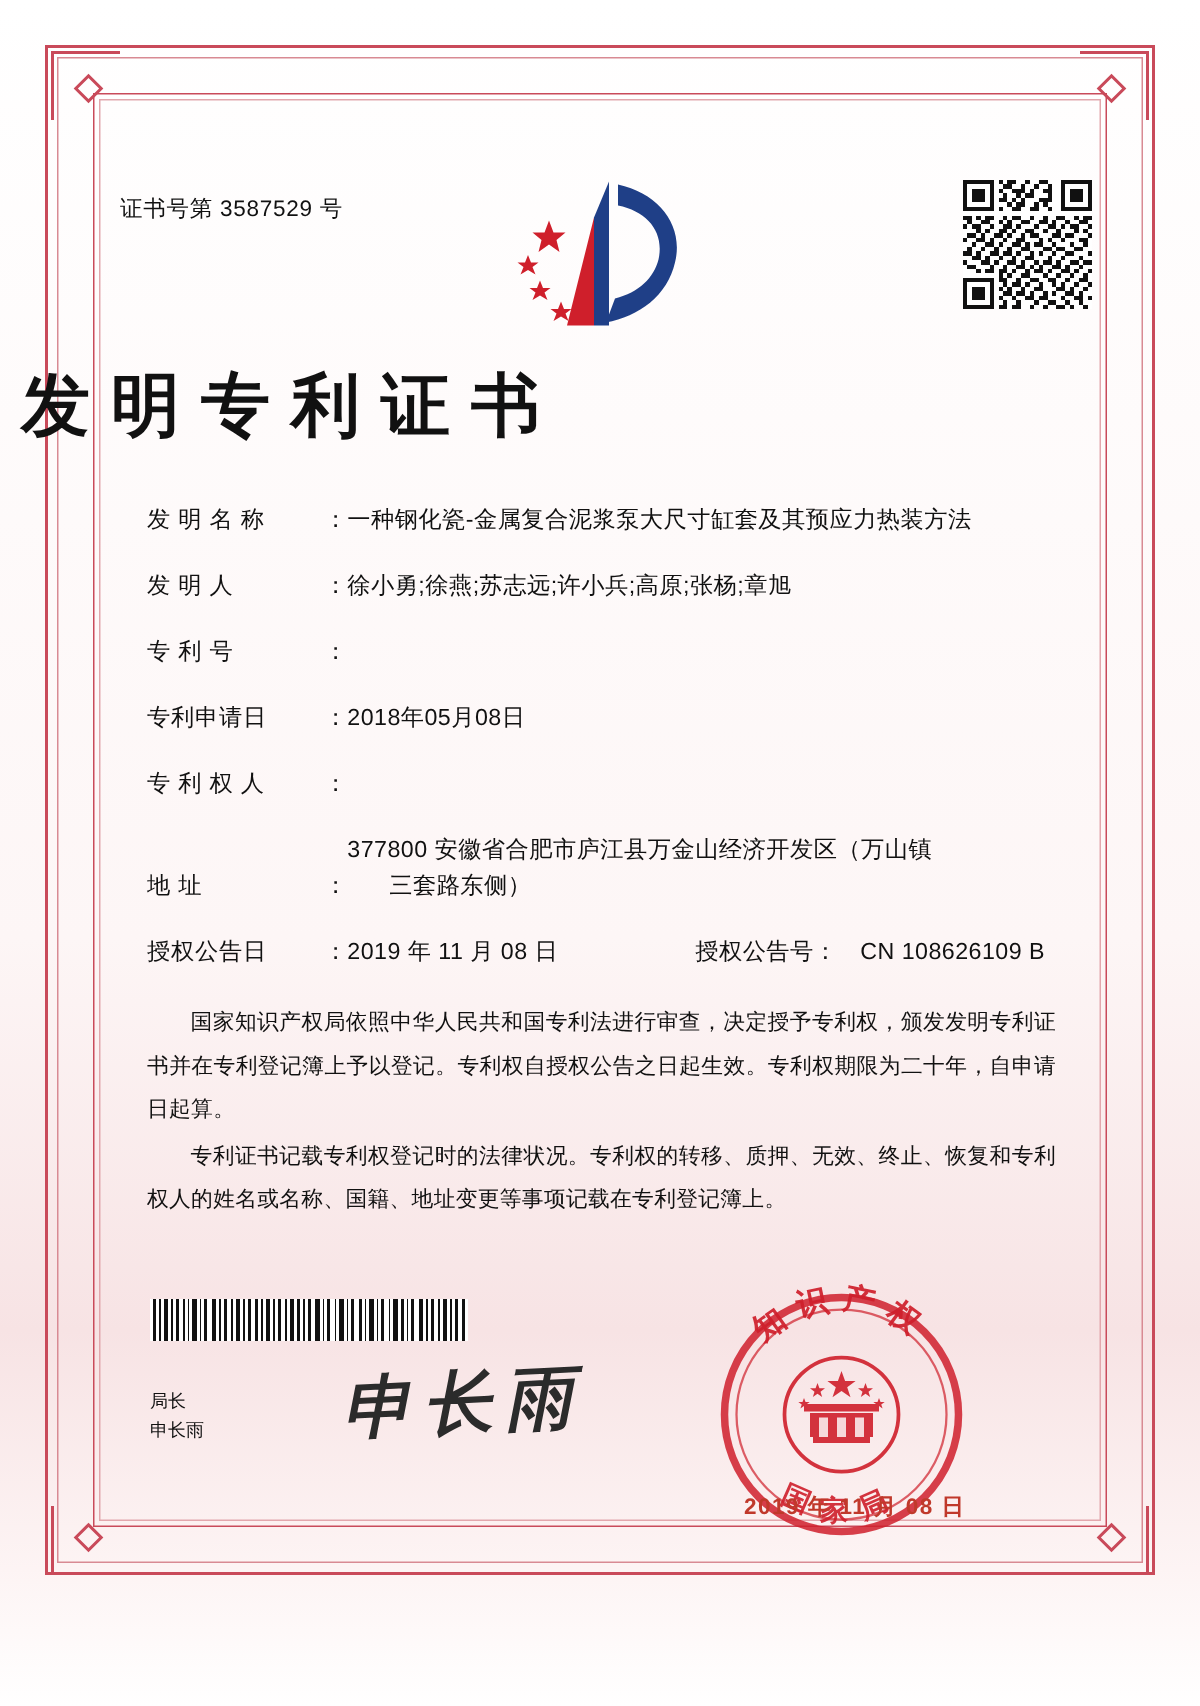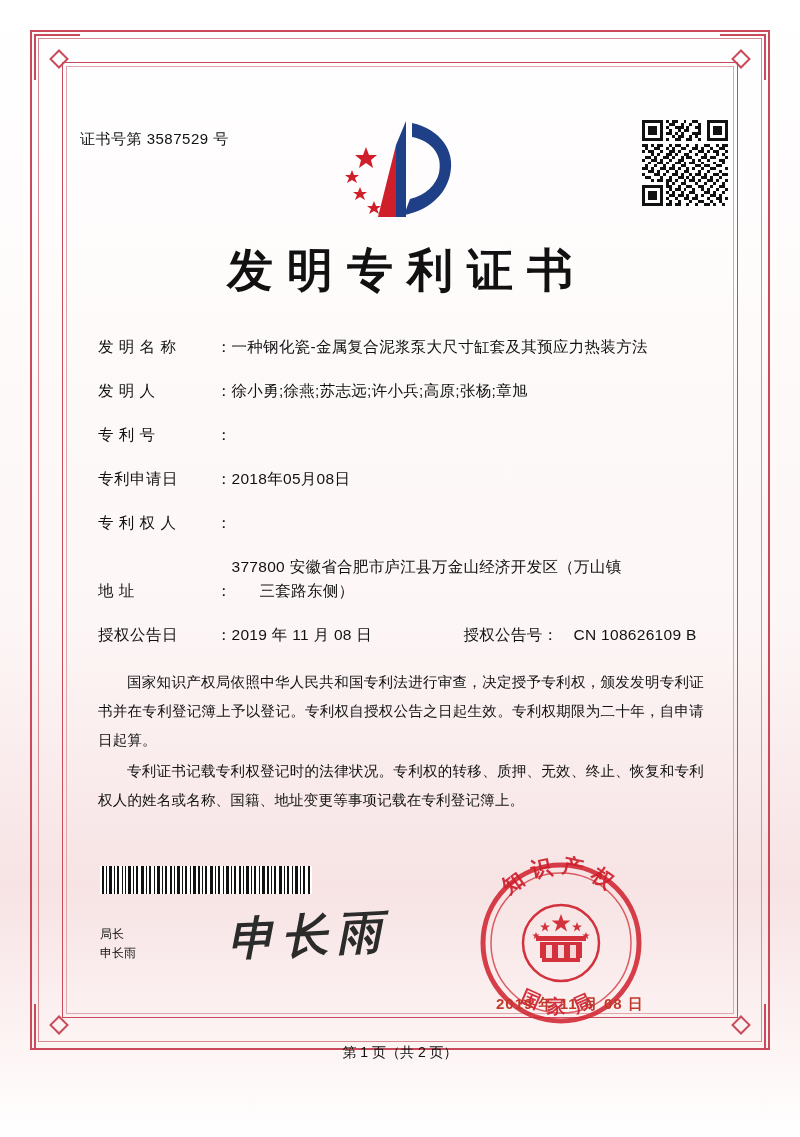--- a/index.html
+++ b/index.html
@@ -101,21 +101,21 @@
     right: 72px; top: 120px;
     width: 86px; height: 86px;
     background: #fff;
   }
   .qr svg { display: block; }
 
   
   .title {
     position: absolute;
     left: 0; right: 0; top: 240px;
-    text-align: center;
+    text-align: left;
     font-family: "DejaVu Serif", serif;
     font-size: 46px;
     font-weight: bold;
     letter-spacing: 14px;
     color: #111;
     text-indent: 14px;
   }
 
   
   .fields {
@@ -644,15 +644,14 @@
         <polygon points="77,72 78.3,75.5 82,75.5 79,77.8 80.1,81.4 77,79.2 73.9,81.4 75,77.8 72,75.5 75.7,75.5" fill="#cf1f2b"></polygon>
         <polygon points="109,72 110.3,75.5 114,75.5 111,77.8 112.1,81.4 109,79.2 105.9,81.4 107,77.8 104,75.5 107.7,75.5" fill="#cf1f2b"></polygon>
         <polygon points="68,82 69,84.6 71.8,84.6 69.5,86.3 70.4,89 68,87.4 65.6,89 66.5,86.3 64.2,84.6 67,84.6" fill="#cf1f2b"></polygon>
         <polygon points="118,82 119,84.6 121.8,84.6 119.5,86.3 120.4,89 118,87.4 115.6,89 116.5,86.3 114.2,84.6 117,84.6" fill="#cf1f2b"></polygon>
       </g>
     </svg>
   </div>
 
   <div class="seal-date">2019 年 11 月 08 日</div>
 
-  <div class="page-num">第 1 页（共 2 页）</div>
 
 </div>
 
 </body></html>

